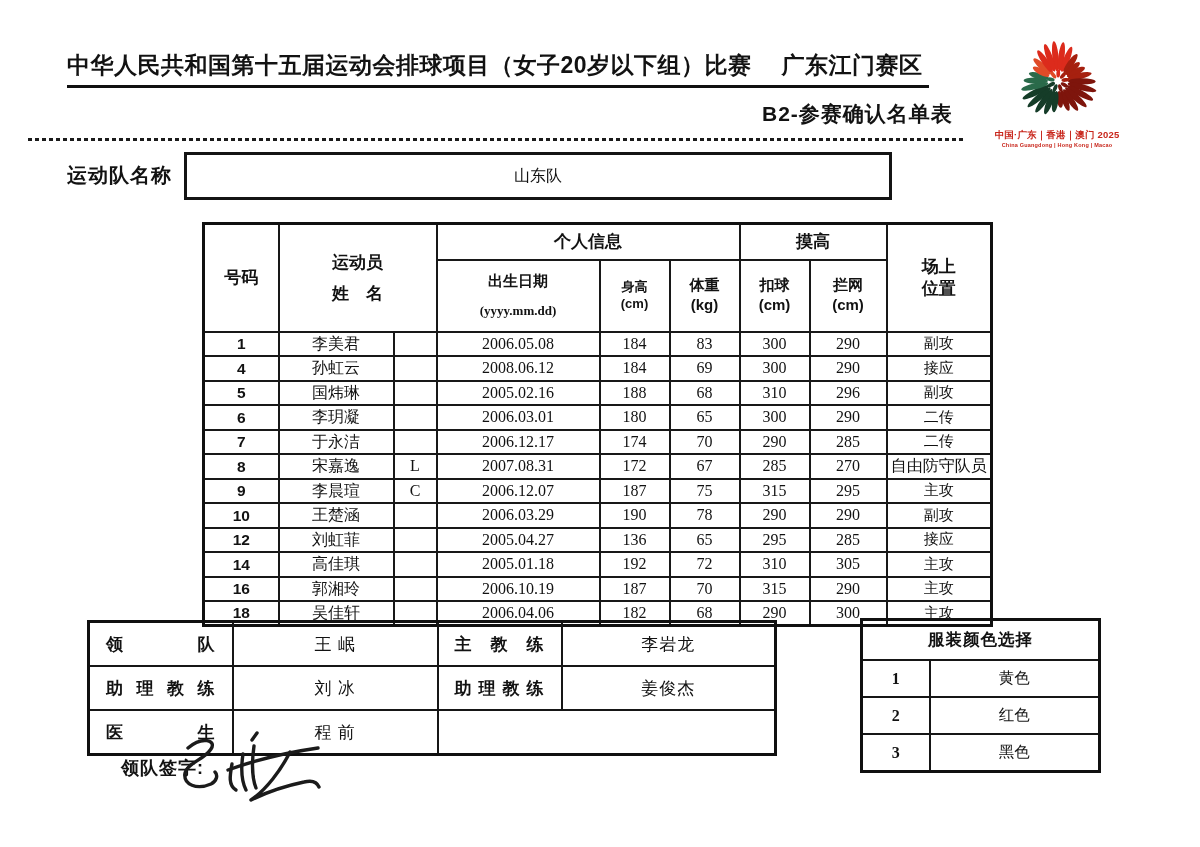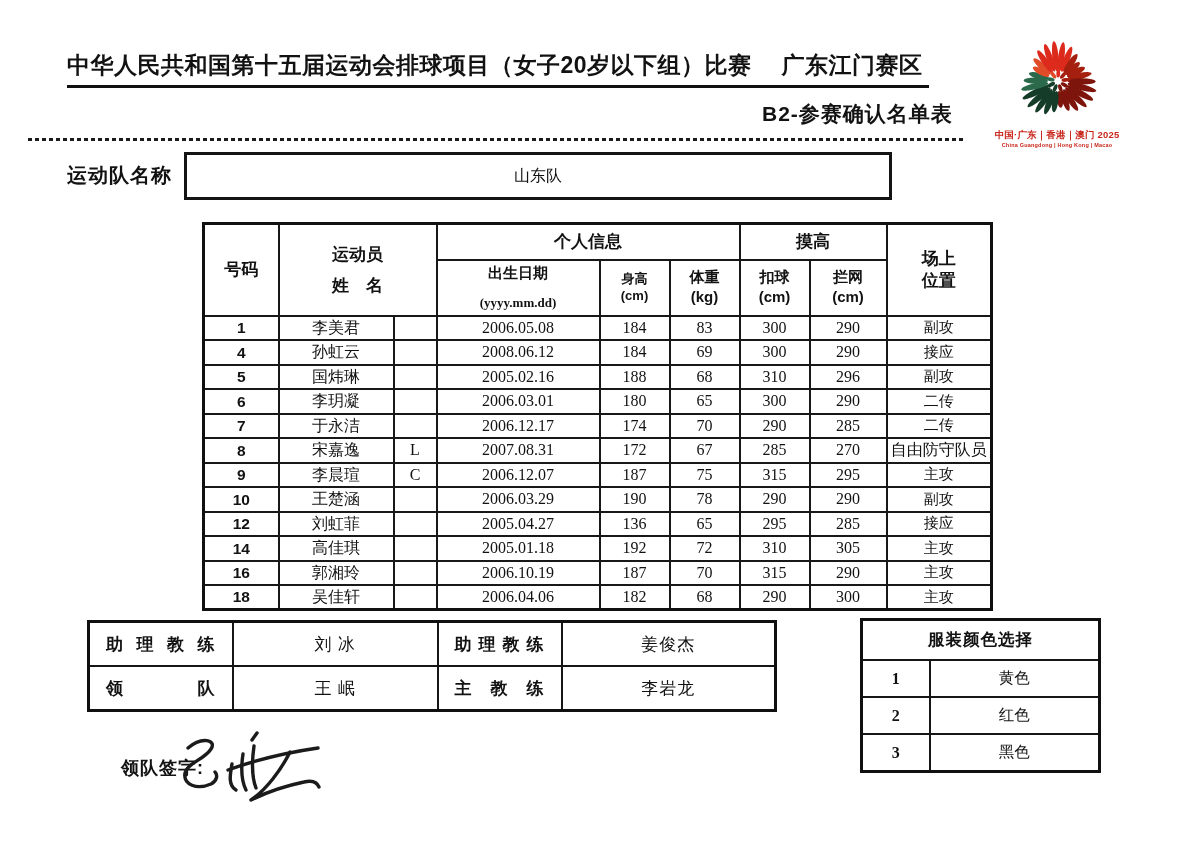--- a/index.html
+++ b/index.html
@@ -151,21 +151,21 @@
         <div class="gap"></div>
         <div>姓　名</div>
       </th>
       <th colspan="3">个人信息</th>
       <th colspan="2">摸高</th>
       <th rowspan="2">
         <div>场上</div>
         <div class="sub2">位置</div>
       </th>
     </tr>
-    <tr style="height:56px">
+    <tr style="height:72px">
       <th style="font-size:15px">
         <div>出生日期</div>
         <div class="fmt">(yyyy.mm.dd)</div>
       </th>
       <th style="font-size:13px">
         <div>身高</div>
         <div class="sub2">(cm)</div>
       </th>
       <th style="font-size:15px">
         <div>体重</div>
@@ -319,30 +319,35 @@
 
 <table class="abs staff">
   <colgroup>
     <col style="width:144px">
       <col style="width:205px">
       <col style="width:124px">
       <col style="width:214px">
   </colgroup>
   <tbody>
       <tr>
+    <td class="slabel">领队</td>
+    <td class="sval">王 岷</td>
+    <td class="slabel">主教练</td>
+    <td class="sval">李岩龙</td>
+  </tr>
+  <tr>
     <td class="slabel">助理教练</td>
     <td class="sval">刘 冰</td>
     <td class="slabel">助理教练</td>
     <td class="sval">姜俊杰</td>
   </tr>
   <tr>
-    <td class="slabel">领队</td>
-    <td class="sval">王 岷</td>
-    <td class="slabel">主教练</td>
-    <td class="sval">李岩龙</td>
+    <td class="slabel">医生</td>
+    <td class="sval">程 前</td>
+    <td colspan="2" class="sval"></td>
   </tr>
 </tbody>
   </table>
 
 <table class="abs uniform">
   <colgroup>
       <col style="width:68px">
       <col style="width:170px">
     </colgroup>
   <tbody>

